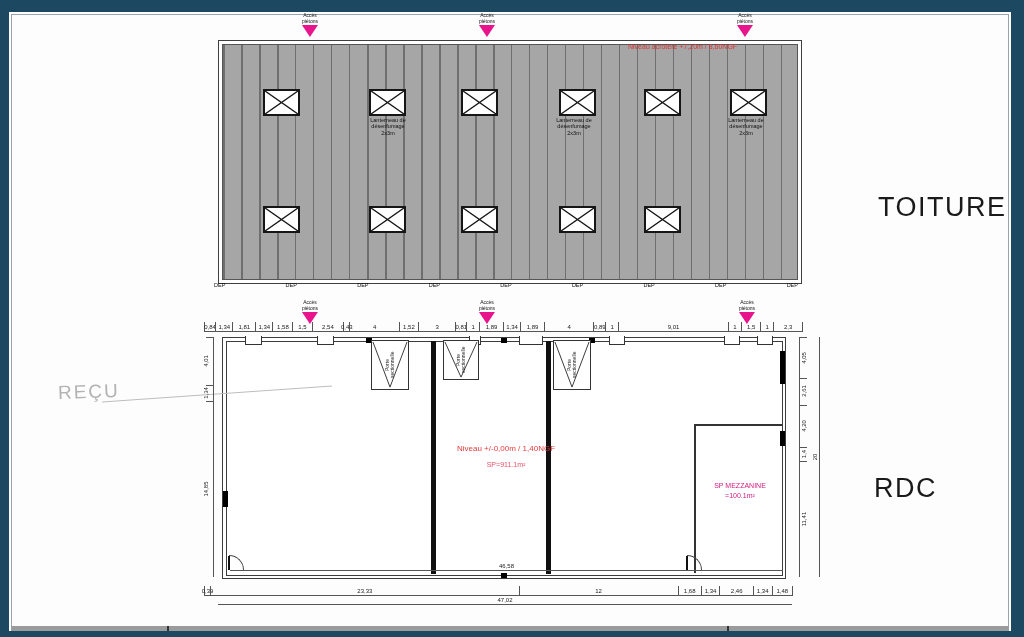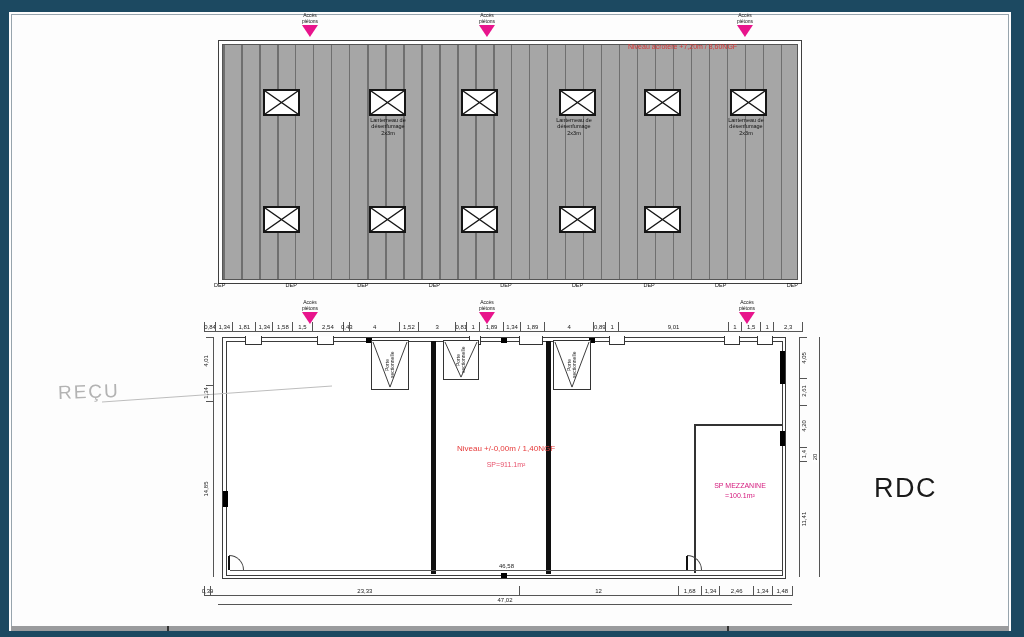--- a/index.html
+++ b/index.html
@@ -193,20 +193,21 @@
     <span style="white-space: pre-line;">Accès
 piétons</span>
       <i class="tri"></i>
     </div>
   <div class="access" style="left:747px;top:300px">
     <span style="white-space: pre-line;">Accès
 piétons</span>
       <i class="tri"></i>
     </div>
 
+  <div class="sec-label" style="left: 878px; top: 192px; white-space: pre-line;">TOITURE</div>
   <div class="sec-label" style="left: 874px; top: 473px; white-space: pre-line;">RDC</div>
 
   <div class="watermark" style="white-space: pre-line;">REÇU</div>
   <svg class="wm-line" width="250" height="30">
     <line x1="10" y1="24" x2="240" y2="8" stroke="#bdbdbd" stroke-width="1"></line>
   </svg>
 
   <div class="rdc-outline">
     <div class="rdc-inner"></div>
 

